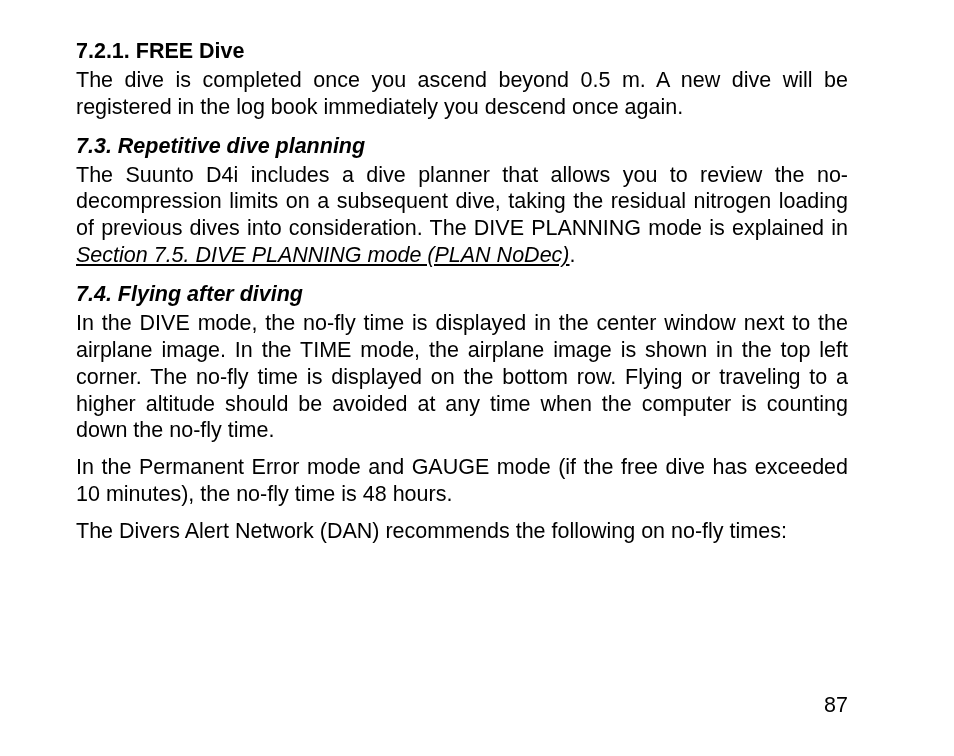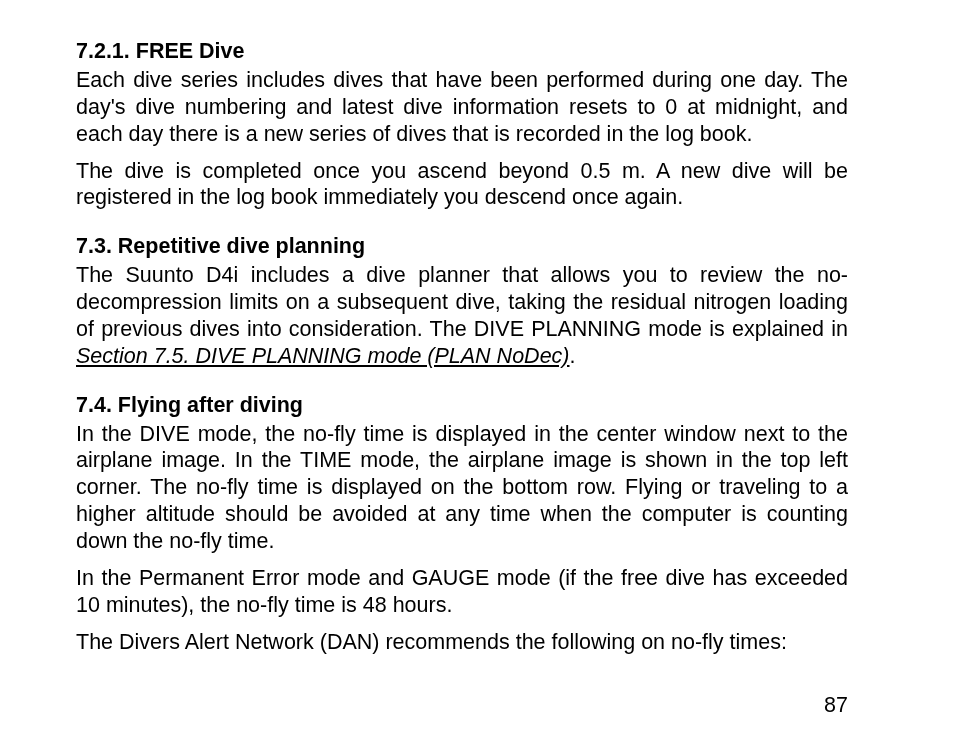--- a/index.html
+++ b/index.html
@@ -18,21 +18,22 @@
     padding: 38px 72px 32px 76px;
     position: relative;
   }
   .heading {
     font-weight: bold;
     font-size: 21.5px;
     line-height: 1.25;
     margin: 0 0 2px 0;
   }
   .heading.gap-top {
-    margin-top: 22px;
+    margin-top: 12px;
+    font-style: italic;
   }
   .para {
     font-size: 21.5px;
     line-height: 1.25;
     margin: 0 0 10px 0;
     text-align: justify;
     text-justify: inter-word;
   }
   .para.last {
     margin-bottom: 16px;
@@ -47,21 +48,20 @@
     right: 72px;
     font-size: 21.5px;
   }
 </style>
 </head>
 <body>
 
 <div class="page">
 
   <div class="heading">7.2.1. FREE Dive</div>
-  <p class="para">Each dive series includes dives that have been performed during one day. The day's dive numbering and latest dive information resets to 0 at midnight, and each day there is a new series of dives that is recorded in the log book.</p>
   <p class="para">The dive is completed once you ascend beyond 0.5 m. A new dive will be registered in the log book immediately you descend once again.</p>
 
   <div class="heading gap-top">7.3. Repetitive dive planning</div>
   <p class="para">
     <span>The Suunto D4i includes a dive planner that allows you to review the no-decompression limits on a subsequent dive, taking the residual nitrogen loading of previous dives into consideration. The DIVE PLANNING mode is explained in </span><span class="italic">Section 7.5. DIVE PLANNING mode (PLAN NoDec)</span><span>.</span>
   </p>
 
   <div class="heading gap-top">7.4. Flying after diving</div>
   <p class="para">In the DIVE mode, the no-fly time is displayed in the center window next to the airplane image. In the TIME mode, the airplane image is shown in the top left corner. The no-fly time is displayed on the bottom row. Flying or traveling to a higher altitude should be avoided at any time when the computer is counting down the no-fly time.</p>
   <p class="para">In the Permanent Error mode and GAUGE mode (if the free dive has exceeded 10 minutes), the no-fly time is 48 hours.</p>

